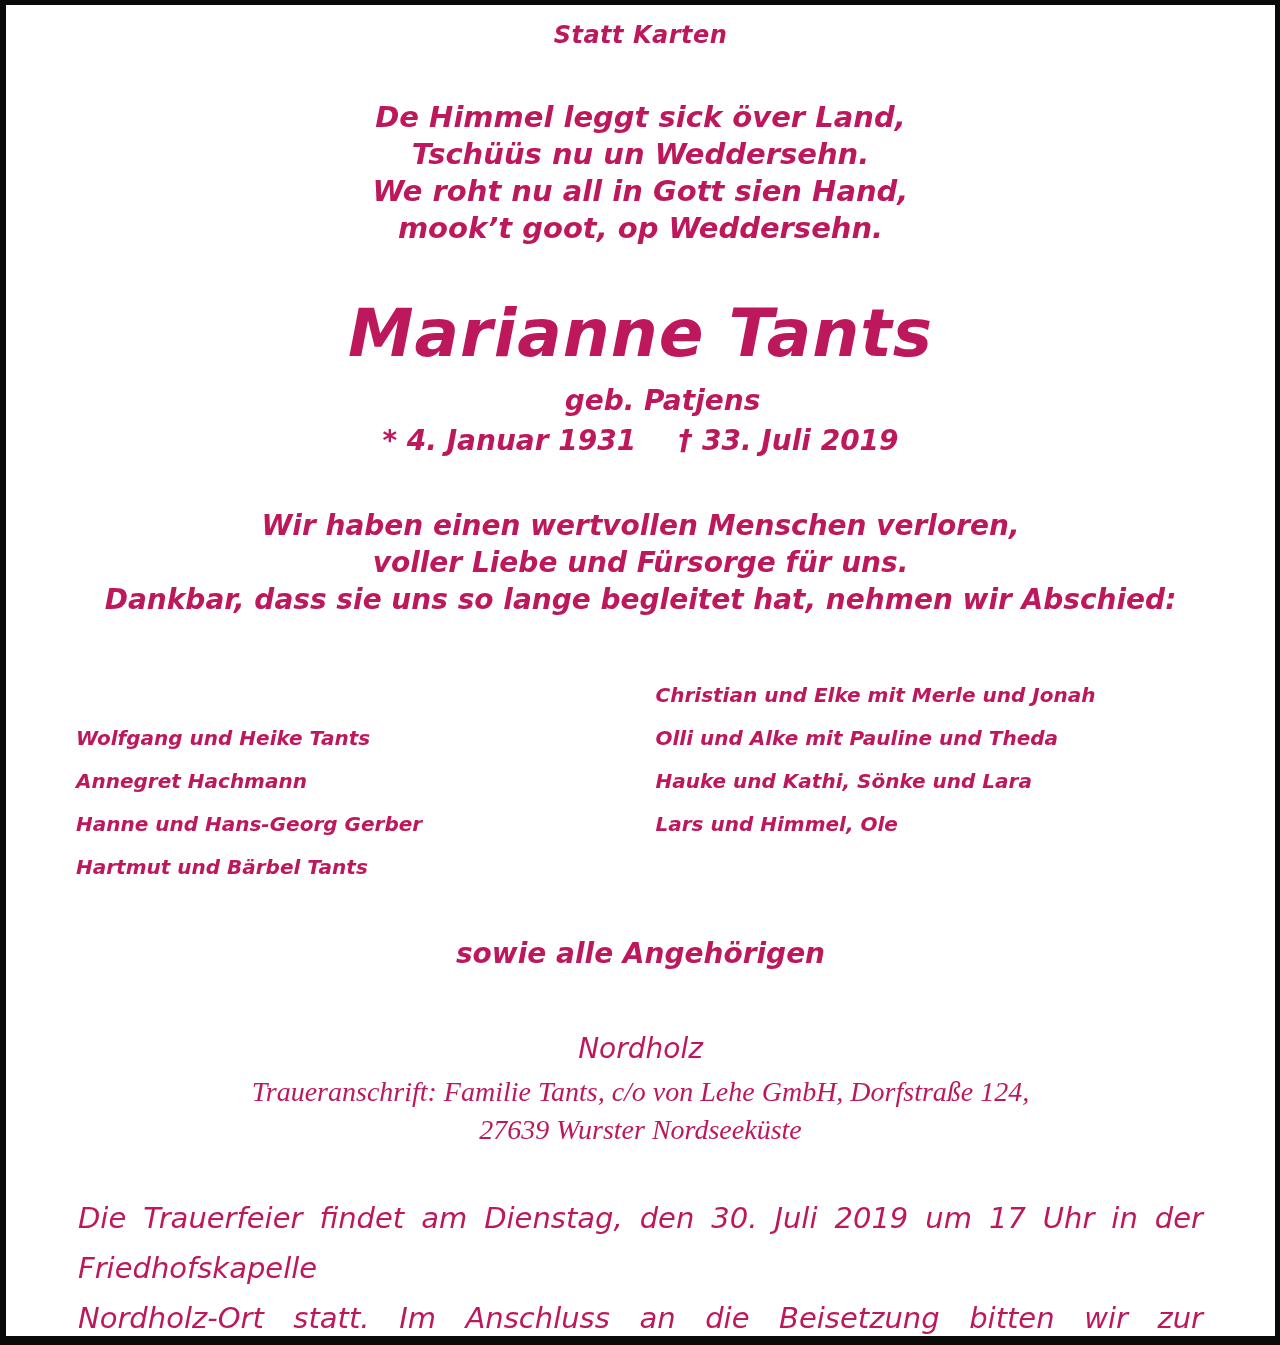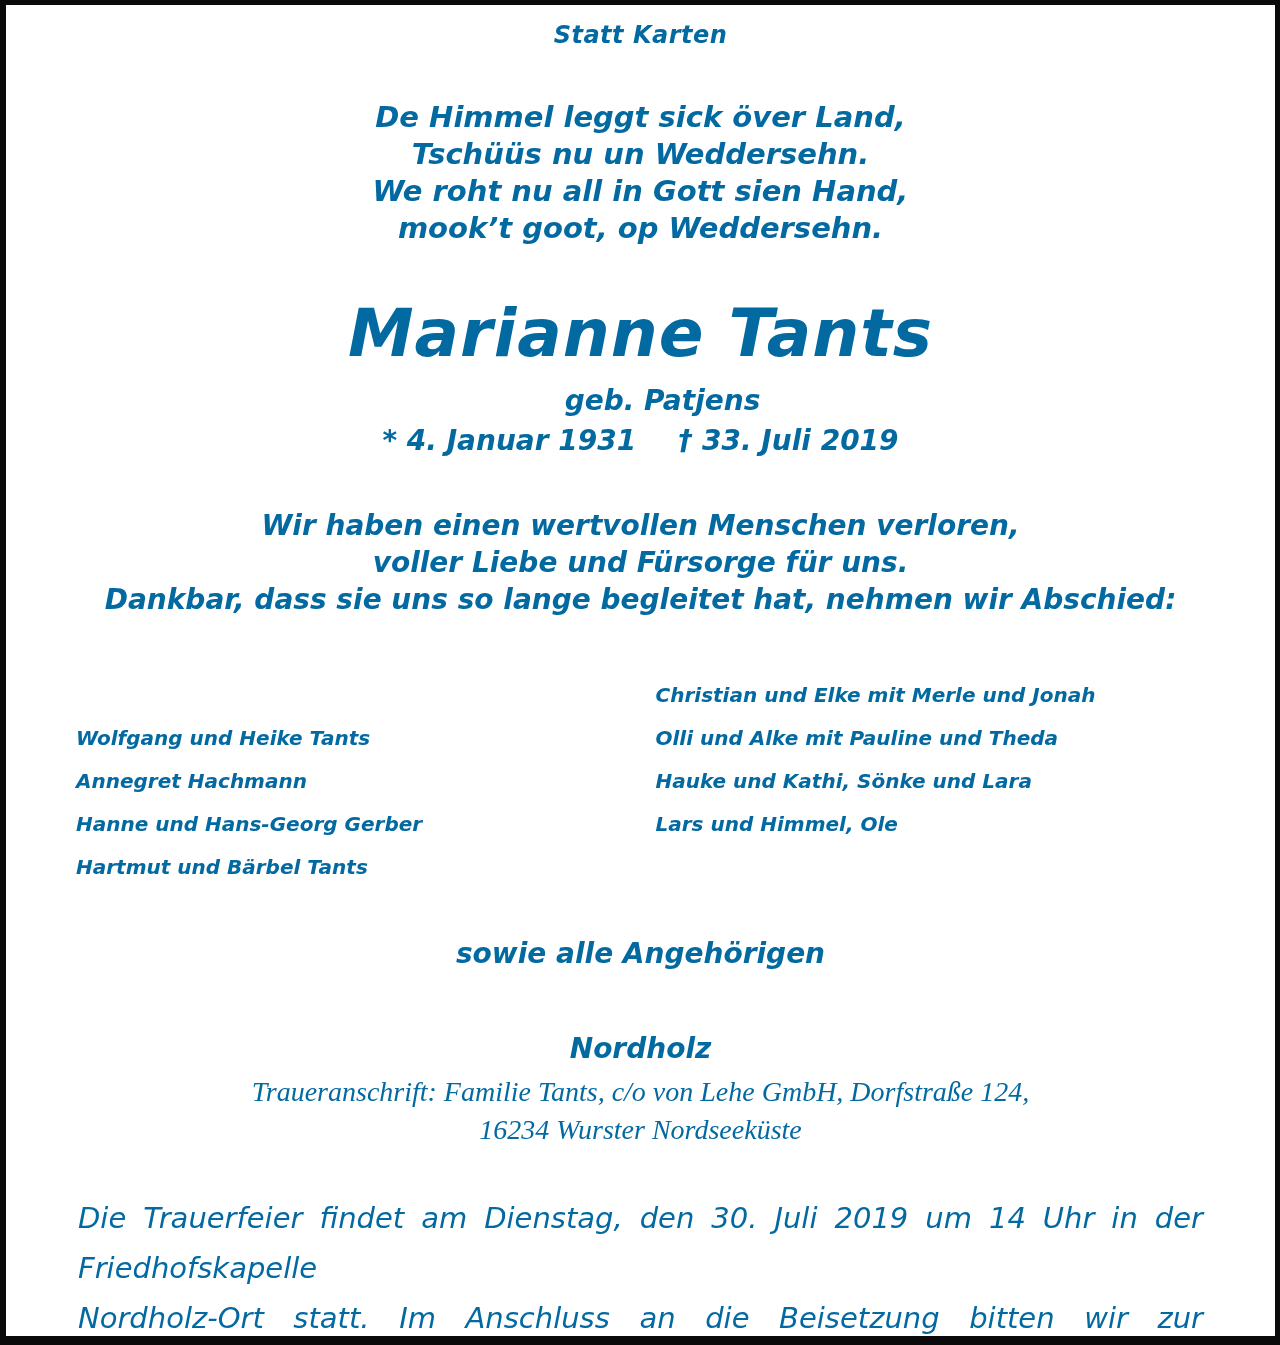--- a/index.html
+++ b/index.html
@@ -15,21 +15,21 @@
     overflow: hidden;
     font-family: "DejaVu Sans", sans-serif;
   }
   .page {
     position: absolute;
     top: 5px;
     left: 6px;
     right: 5px;
     bottom: 9px;
     background: #ffffff;
-    color: #0369a1;
+    color: #be185d;
     font-style: italic;
     text-align: center;
     overflow: hidden;
   }
   .statt-karten {
     margin-top: 16px;
     font-size: 24px;
     font-weight: 700;
     letter-spacing: 0.5px;
   }
@@ -83,21 +83,21 @@
     padding-top: 43px;
   }
   .relatives-line {
     margin-top: 48px;
     font-size: 28px;
     font-weight: 700;
   }
   .location-line {
     margin-top: 62px;
     font-size: 28px;
-    font-weight: 700;
+    font-weight: 400;
   }
   .address-block {
     margin-top: 8px;
     font-size: 28px;
     font-weight: 400;
     line-height: 38px;
     font-family: Liberation Serif, serif;
   }
   .funeral-notice {
     margin: 44px 72px 0 72px;
@@ -153,23 +153,23 @@
         <div>Lars und Himmel, Ole</div>
       </div>
     </div>
 
     <div class="relatives-line">sowie alle Angehörigen</div>
 
     <div class="location-line">Nordholz</div>
 
     <div class="address-block">
       <div>Traueranschrift: Familie Tants, c/o von Lehe GmbH, Dorfstraße 124,</div>
-      <div>16234 Wurster Nordseeküste</div>
+      <div>27639 Wurster Nordseeküste</div>
     </div>
 
     <div class="funeral-notice">
-      <div class="justify-line">Die Trauerfeier findet am Dienstag, den 30. Juli 2019 um 14 Uhr in der Friedhofskapelle</div>
+      <div class="justify-line">Die Trauerfeier findet am Dienstag, den 30. Juli 2019 um 17 Uhr in der Friedhofskapelle</div>
       <div class="justify-line">Nordholz-Ort statt. Im Anschluss an die Beisetzung bitten wir zur gemeinsamen</div>
 
     </div>
 
   </div>
 </div>
 
 </body></html>

